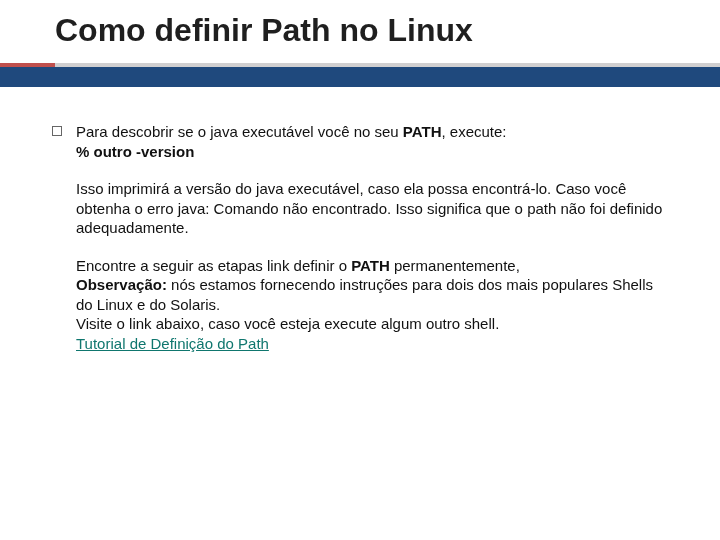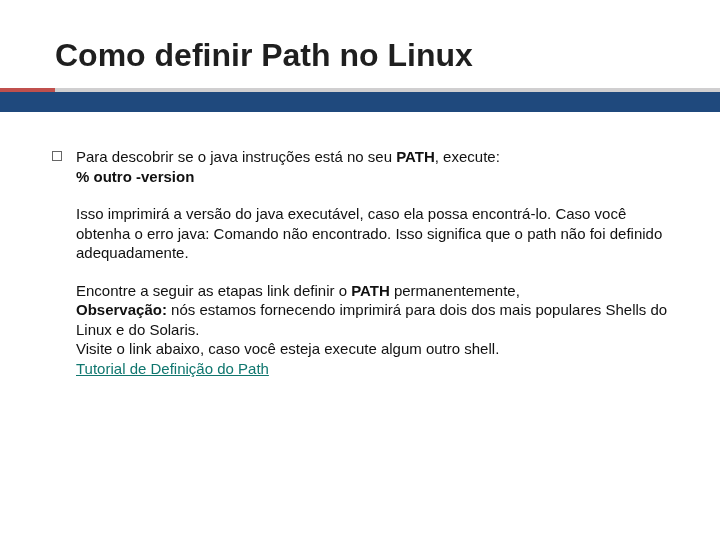--- a/index.html
+++ b/index.html
@@ -7,21 +7,21 @@
     width: 720px;
     height: 540px;
     background: #fff;
     font-family: Arial, Helvetica, sans-serif;
     overflow: hidden;
   }
   .slide {
     width: 720px;
     height: 444px;
     position: relative;
-    padding: 37px 0 0 0;
+    padding: 12px 0 0 0;
   }
   .title {
     font-size: 32px;
     color: #1f1f1f;
     padding: 0 0 6px 55px;
     font-weight: bold;
   }
   .divider {
     width: 100%;
     height: 24px;
@@ -78,30 +78,30 @@
     </div>
     <div class="bar"></div>
   </div>
 
   <div class="body">
     <div class="item">
       <div class="bullet"></div>
       <div class="content">
 
         <p>
-          <span>Para descobrir se o java instruções está no seu </span><span class="b">PATH</span><span>, execute:</span><br>
+          <span>Para descobrir se o java executável você no seu </span><span class="b">PATH</span><span>, execute:</span><br>
           <span class="b">% outro -version</span>
         </p>
 
         <p>Isso imprimirá a versão do java executável, caso ela possa encontrá-lo. Caso você obtenha o erro java: Comando não encontrado. Isso significa que o path não foi definido adequadamente.</p>
 
 
         <p>
           <span>Encontre a seguir as etapas link definir o </span><span class="b">PATH</span><span> permanentemente,</span><br>
-          <span class="b">Observação:</span><span> nós estamos fornecendo imprimirá para dois dos mais populares Shells do Linux e do Solaris.</span><br>
+          <span class="b">Observação:</span><span> nós estamos fornecendo instruções para dois dos mais populares Shells do Linux e do Solaris.</span><br>
           <span>Visite o link abaixo, caso você esteja execute algum outro shell.</span><br>
           <span class="link">Tutorial de Definição do Path</span>
         </p>
 
       </div>
     </div>
   </div>
 
 </div>
 

